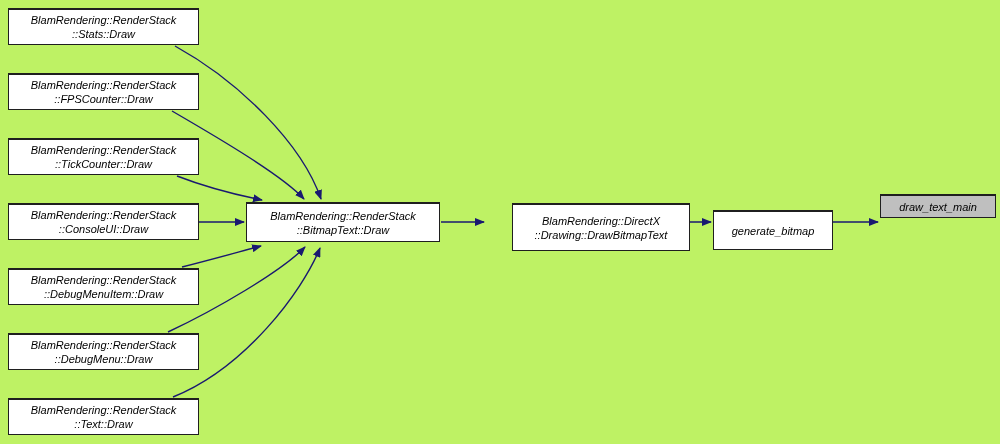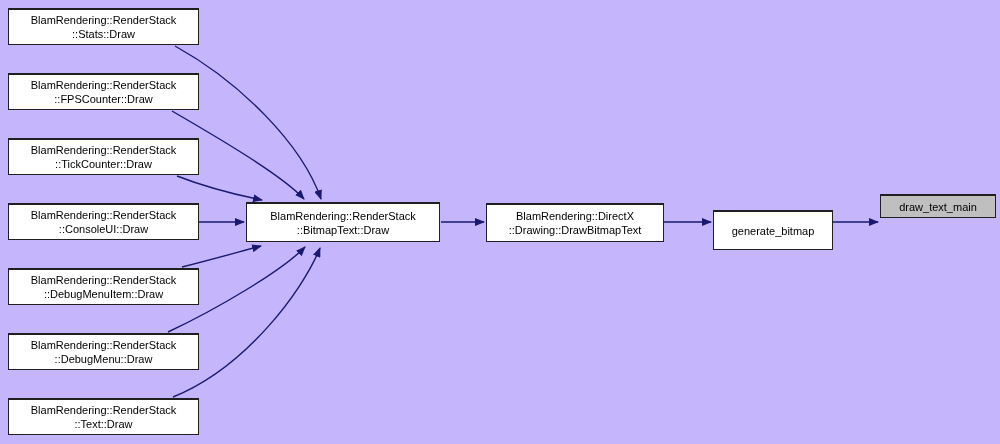--- a/index.html
+++ b/index.html
@@ -5,22 +5,23 @@
   html, body {
     margin: 0;
     padding: 0;
     background: #ffffff;
     font-family: "Liberation Sans", sans-serif;
   }
   .graph-canvas {
     position: relative;
     width: 1000px;
     height: 444px;
-    background: #c4b5fd;
+    background: #bef264;
     overflow: hidden;
+    font-style: italic;
   }
   .edge-layer {
     position: absolute;
     left: 0;
     top: 0;
     width: 1000px;
     height: 444px;
   }
   .edge {
     fill: none;
@@ -81,18 +82,18 @@
 ::ConsoleUI::Draw</div>
   <div class="node" style="left:8px;   top:268px; width:191px; height:37px;">BlamRendering::RenderStack
 ::DebugMenuItem::Draw</div>
   <div class="node" style="left:8px;   top:333px; width:191px; height:37px;">BlamRendering::RenderStack
 ::DebugMenu::Draw</div>
   <div class="node" style="left:8px;   top:398px; width:191px; height:37px;">BlamRendering::RenderStack
 ::Text::Draw</div>
 
   <div class="node" style="left:246px; top:202px; width:194px; height:40px;">BlamRendering::RenderStack
 ::BitmapText::Draw</div>
-  <div class="node" style="left:486px; top:203px; width:178px; height:39px;">BlamRendering::DirectX
+  <div class="node" style="left:512px; top:203px; width:178px; height:48px;">BlamRendering::DirectX
 ::Drawing::DrawBitmapText</div>
   <div class="node" style="left:713px; top:210px; width:120px; height:40px;">generate_bitmap</div>
   <div class="node highlighted" style="left:880px; top:194px; width:116px; height:24px;">draw_text_main</div>
 
 </div>
 
 </body></html>

